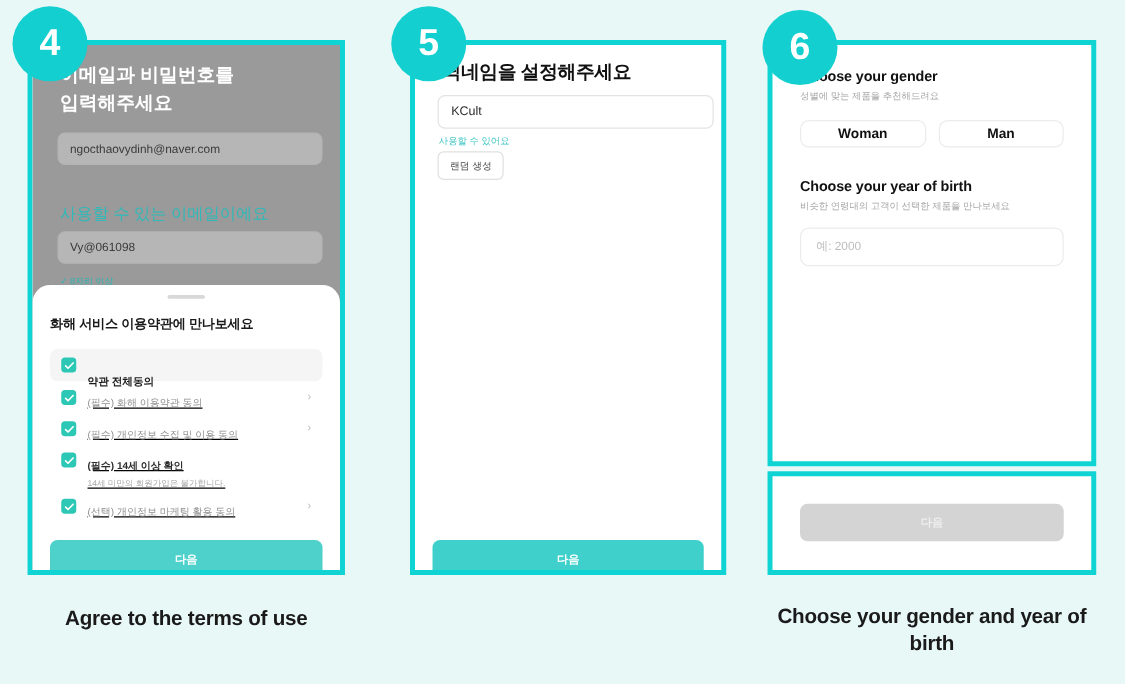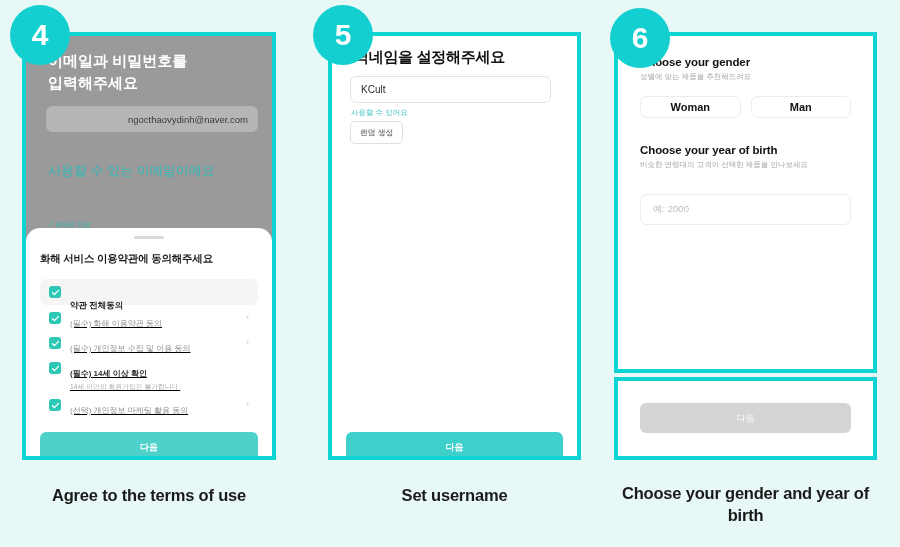--- a/index.html
+++ b/index.html
@@ -63,21 +63,21 @@
     color: #ffffff; font-weight: bold; font-size: 15px; line-height: 1.45;
     width: 200px;
   }
   .p4-input {
     position: absolute; left: 20px; width: 212px; height: 26px;
     border: 1px solid #b4b4b4; border-radius: 6px;
     background: rgba(255,255,255,0.28);
     font-size: 9.5px; color: #3a3a3a;
     display: flex; align-items: center; padding: 0 9px;
   }
-  #p4-email { top: 70px; justify-content: flex-end; }
+  #p4-email { top: 70px; }
   #p4-pass  { top: 149px; }
   .p4-hint {
     position: absolute; left: 22px;
     font-size: 13px; color: #2fb9b9;
   }
   #p4-emailhint { top: 126px; }
   .p4-rule {
     position: absolute; left: 22px;
     font-size: 7.2px; color: #2bb5b5;
     white-space: nowrap;
@@ -135,21 +135,21 @@
     font-size: 9px; font-weight: 600;
   }
 
   
   .p5-title {
     position: absolute; left: 22px; top: 12px;
     font-size: 15px; font-weight: bold; color: #111;
     letter-spacing: -0.3px;
   }
   .p5-input {
-    position: absolute; left: 18px; top: 40px; width: 201px; height: 27px;
+    position: absolute; left: 18px; top: 40px; width: 221px; height: 27px;
     border: 1px solid #e3e3e3; border-radius: 6px; background: #fff;
     display: flex; align-items: center; padding: 0 10px;
     font-size: 10px; color: #2a2a2a;
   }
   .p5-hint {
     position: absolute; left: 19px; top: 72px;
     font-size: 7.5px; color: #3fc4c4;
   }
   .p5-random {
     position: absolute; left: 18px; top: 85px;
@@ -170,21 +170,21 @@
   .p6-pad { padding: 20px 22px 0 22px; }
   .gender-row { display: flex; gap: 10px; margin-top: 14px; }
   .gender-btn {
     flex: 1; height: 22px; border: 1px solid #ececec; border-radius: 7px;
     background: #fff;
     display: flex; align-items: center; justify-content: center;
     font-size: 11px; font-weight: bold; color: #111;
   }
   .p6-h2wrap { margin-top: 26px; }
   .p6-year {
-    margin-top: 24px; height: 31px;
+    margin-top: 12px; height: 31px;
     border: 1px solid #ececec; border-radius: 7px; background: #fff;
     display: flex; align-items: center; padding: 0 12px;
     font-size: 9.5px; color: #bdbdbd;
   }
   .p6-next {
     position: absolute; left: 22px; right: 22px; top: 22px;
     height: 30px; border-radius: 6px;
     background: #d4d4d4; color: #ededed;
     display: flex; align-items: center; justify-content: center;
     font-size: 9px; font-weight: 600;
@@ -201,20 +201,23 @@
     <div class="p4-title">
       <div>이메일과 비밀번호를</div>
       <div>입력해주세요</div>
     </div>
 
     <div class="p4-input" id="p4-email">
       <span>ngocthaovydinh@naver.com</span>
     </div>
     <div class="p4-hint" id="p4-emailhint">사용할 수 있는 이메일이에요</div>
 
+    <div class="p4-input" id="p4-pass">
+      <span>Vy@061098</span>
+    </div>
 
     <div class="p4-rule" id="p4-rule1">
       <span>✓</span>
       <span>8자리 이상</span>
     </div>
     <div class="p4-rule" id="p4-rule2">
       <span>✓</span>
       <span>대문자, 소문자, 숫자, 특수문자 중 2개 이상</span>
     </div>
 
@@ -222,21 +225,21 @@
       <span class="chk">
         <svg viewBox="0 0 12 12">
             <path d="M2 6.3 L4.6 8.8 L10 3.2" fill="none" stroke="#fff" stroke-width="1.8" stroke-linecap="round" stroke-linejoin="round"></path>
           </svg>
       </span>
       <span class="p4-showlabel">비밀번호 표시</span>
     </div>
 
     <div class="sheet">
       <div class="grabber"></div>
-      <div class="sheet-title">화해 서비스 이용약관에 동의해주세요</div>
+      <div class="sheet-title">화해 서비스 이용약관에 만나보세요</div>
 
       <div class="allagree">
         <span class="chk">
           <svg viewBox="0 0 12 12">
               <path d="M2 6.3 L4.6 8.8 L10 3.2" fill="none" stroke="#fff" stroke-width="1.8" stroke-linecap="round" stroke-linejoin="round"></path>
             </svg>
         </span>
         <span class="lbl">약관 전체동의</span>
       </div>
 
@@ -291,21 +294,20 @@
   <div class="phone" id="phone5">
     <div class="p5-title">닉네임을 설정해주세요</div>
     <div class="p5-input">
       <span>KCult</span>
     </div>
     <div class="p5-hint">사용할 수 있어요</div>
     <div class="p5-random">랜덤 생성</div>
     <div class="p5-next">다음</div>
   </div>
   <div class="badge" id="badge5">5</div>
-  <div class="caption" id="cap5">Set username</div>
 
   <div class="phone" id="phone6">
     <div class="p6-pad">
       <div class="p6-h">Choose your gender</div>
       <div class="p6-sub">성별에 맞는 제품을 추천해드려요</div>
 
       <div class="gender-row">
         <div class="gender-btn">Woman</div>
         <div class="gender-btn">Man</div>
       </div>

